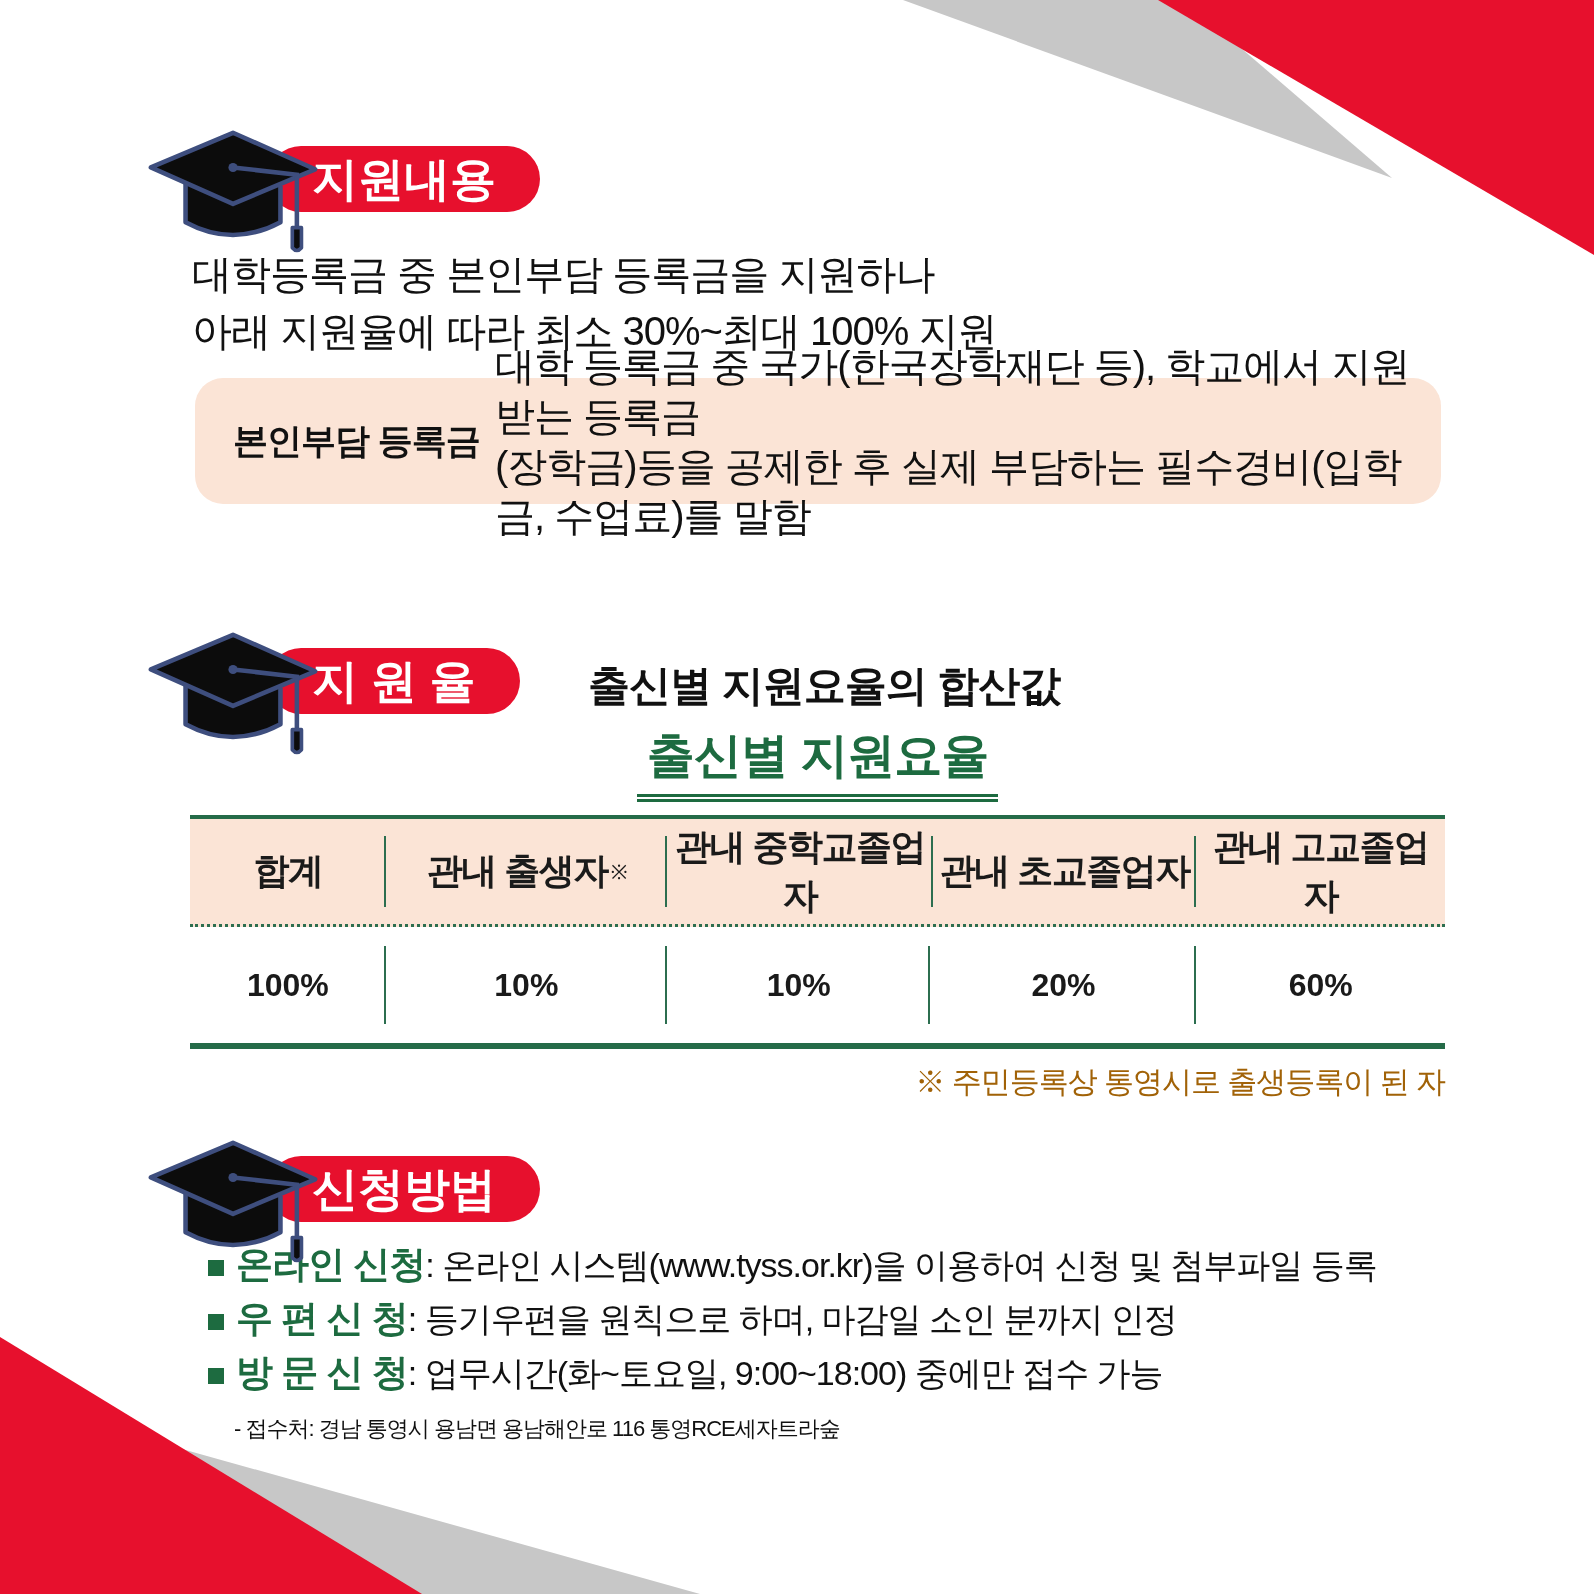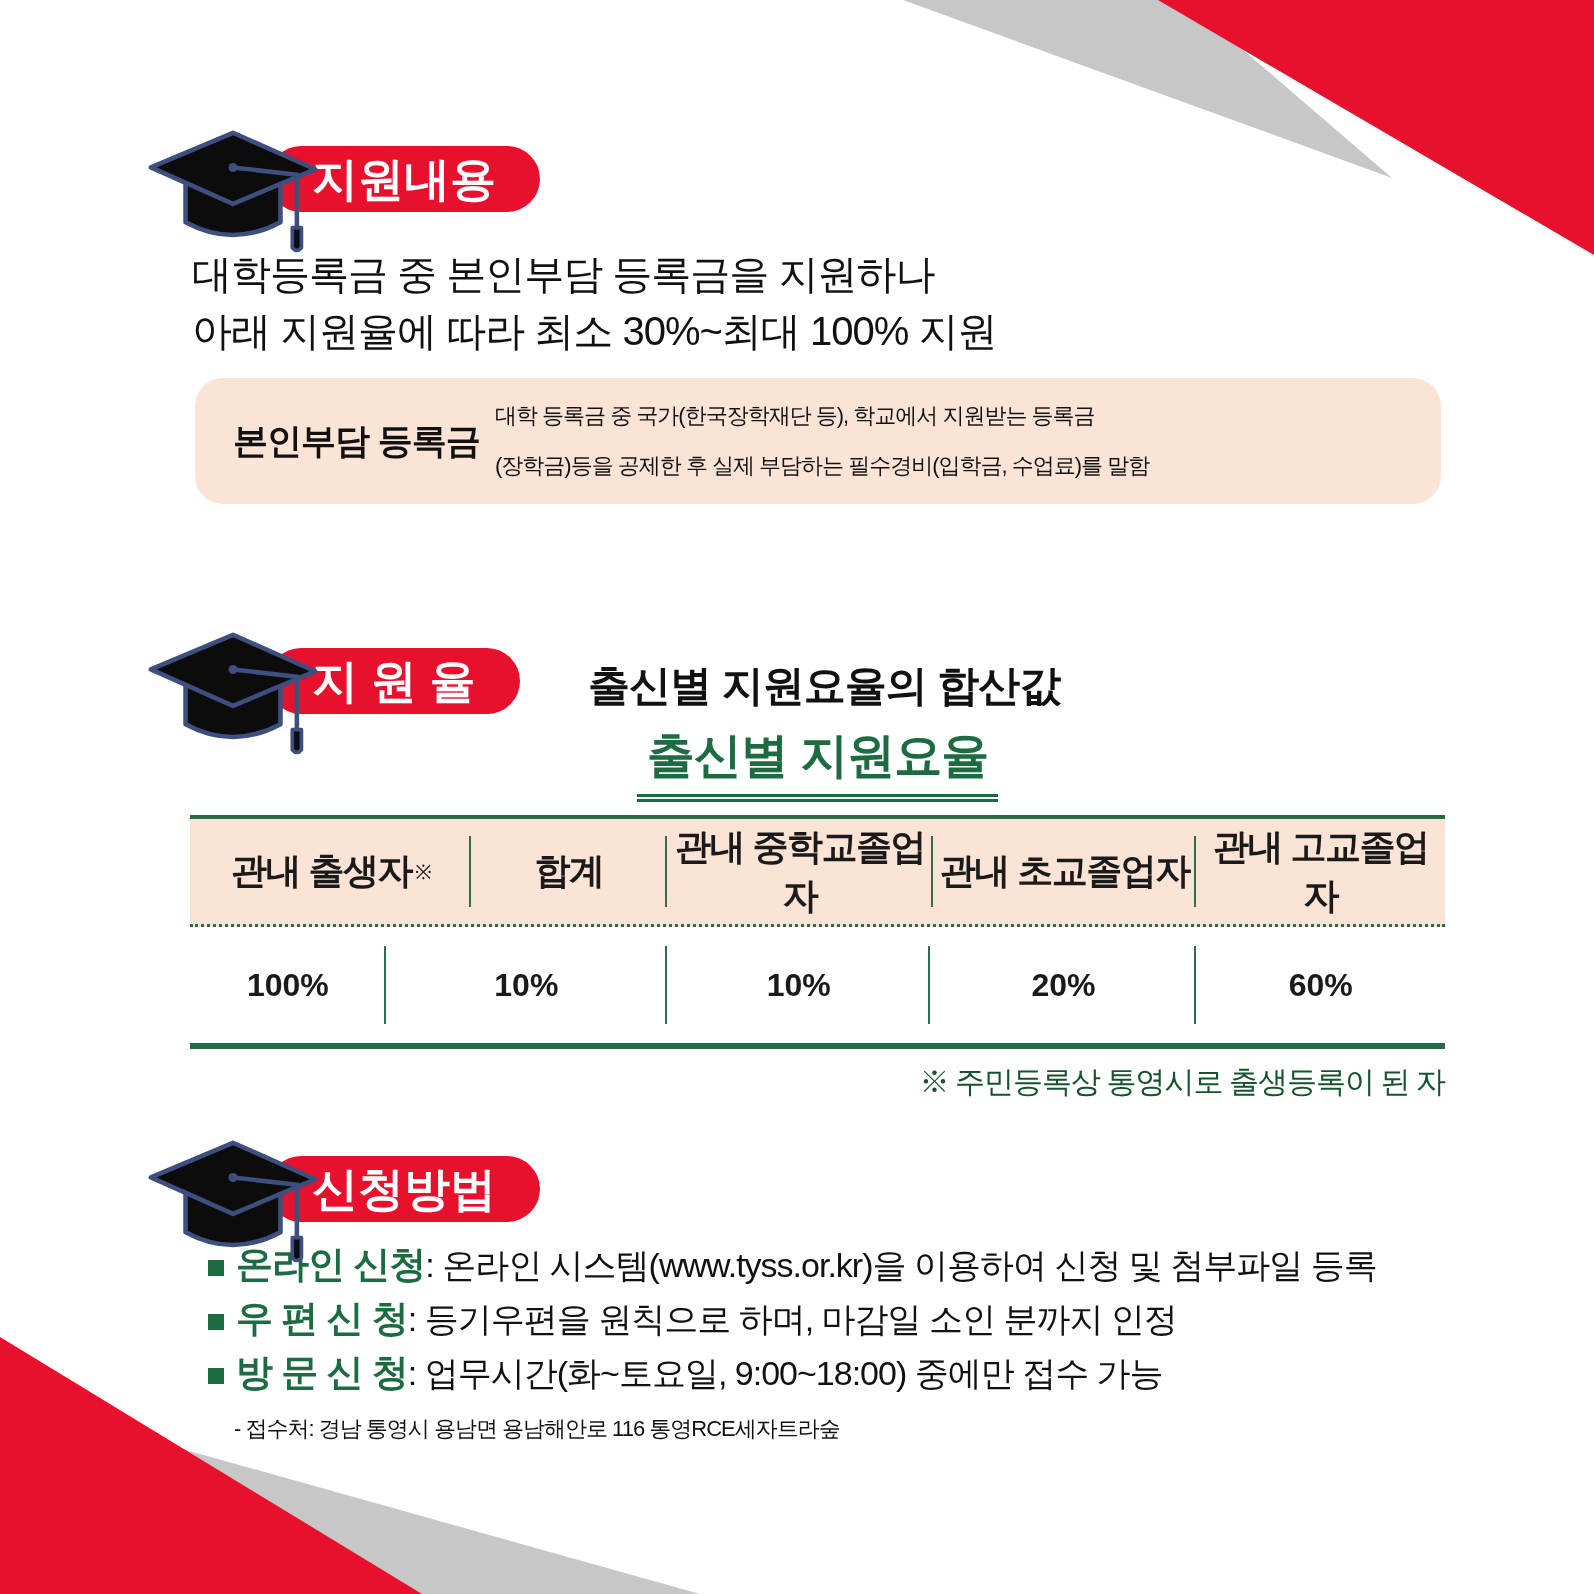--- a/index.html
+++ b/index.html
@@ -45,21 +45,21 @@
   .note-box {
     position: absolute; left: 195px; top: 378px; width: 1246px; height: 126px;
     background: #fbe4d6; border-radius: 28px;
     display: flex; align-items: center;
   }
   .note-label {
     flex: 0 0 300px; padding-left: 38px;
     font-size: 35px; font-weight: bold; color: #111;
     white-space: nowrap; letter-spacing: -1px;
   }
-  .note-desc { font-size: 22px; line-height: 50px; color: #111; letter-spacing: -1px; }
+  .note-desc { font-size: 40px; line-height: 50px; color: #111; letter-spacing: -1px; }
 
   
   .rate-subtitle {
     position: absolute; left: 588px; top: 658px;
     font-size: 42px; color: #111; letter-spacing: -1px; font-weight: bold;
   }
   .table-title-wrap {
     position: absolute; left: 190px; top: 724px; width: 1255px;
     text-align: center;
   }
@@ -86,21 +86,21 @@
   .t-vals .t-cell { font-size: 32px; font-weight: bold; }
   .t-cell:not(:last-child)::after {
     content: ""; position: absolute; right: 0; top: 16%; height: 68%;
     width: 2px; background: #2c6e4f;
   }
   .c0 { width: 15.6%; } .c1 { width: 22.4%; } .c2 { width: 21.0%; }
   .c3 { width: 21.2%; } .c4 { width: 19.8%; }
   .t-head sup { font-size: 20px; font-weight: normal; vertical-align: top; line-height: 1; margin-left: 3px; }
   .footnote {
     position: absolute; left: 190px; top: 1062px; width: 1255px;
-    text-align: right; font-size: 30px; color: #14532d; letter-spacing: -1px; font-family: Liberation Serif, serif;
+    text-align: right; font-size: 30px; color: #a16207; letter-spacing: -1px;
   }
 
   
   .apply-list { position: absolute; left: 208px; top: 1240px; }
   .apply-item { display: flex; align-items: baseline; height: 54px; }
   .bullet-sq {
     width: 16px; height: 16px; background: #1d6b40;
     align-self: center; margin-top: 2px; margin-right: 12px; flex: 0 0 16px;
   }
   .apply-label { font-size: 37px; font-weight: bold; color: #1d6b40; white-space: nowrap; letter-spacing: -1px; }
@@ -156,26 +156,26 @@
   </div>
 
   <div class="rate-subtitle">출신별 지원요율의 합산값</div>
 
   <div class="table-title-wrap">
     <span>출신별 지원요율</span>
   </div>
 
   <div class="rate-table">
     <div class="t-row t-head">
+      <div class="t-cell c0">
+          <span>합계</span>
+        </div>
       <div class="t-cell c1">
           <span>관내 출생자</span>
           <sup>※</sup>
-        </div>
-      <div class="t-cell c0">
-          <span>합계</span>
         </div>
       <div class="t-cell c3">
           <span>관내 중학교졸업자</span>
         </div>
       <div class="t-cell c2">
           <span>관내 초교졸업자</span>
         </div>
       <div class="t-cell c4">
           <span>관내 고교졸업자</span>
         </div>

